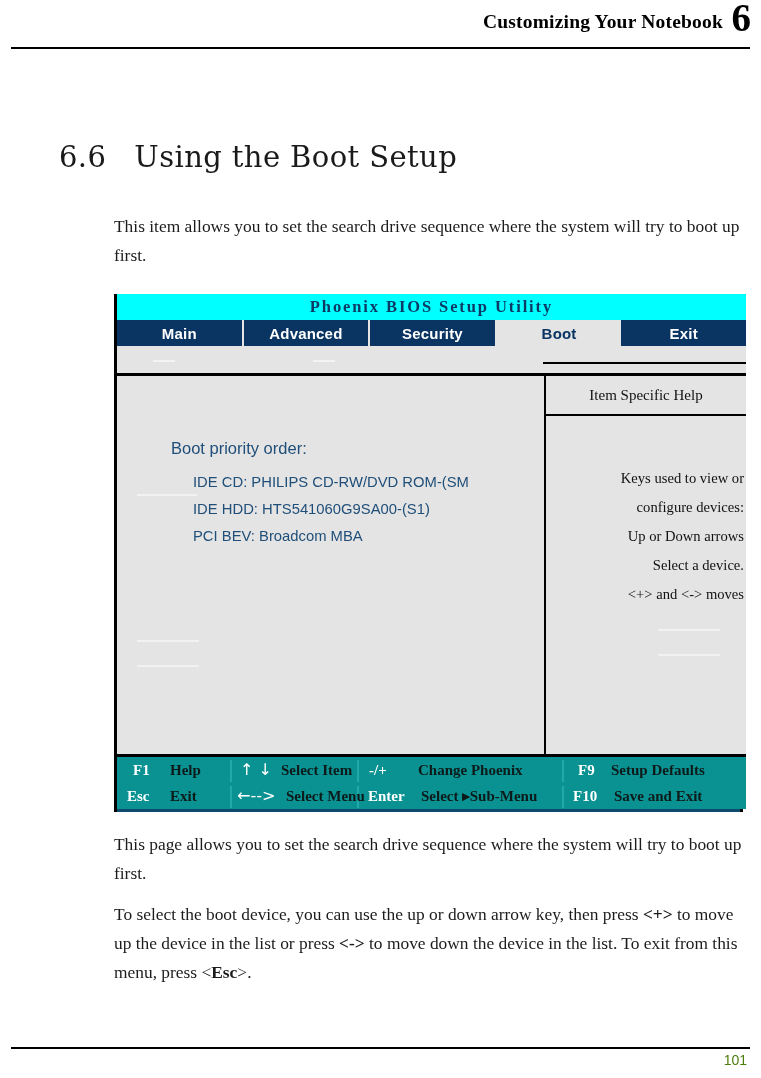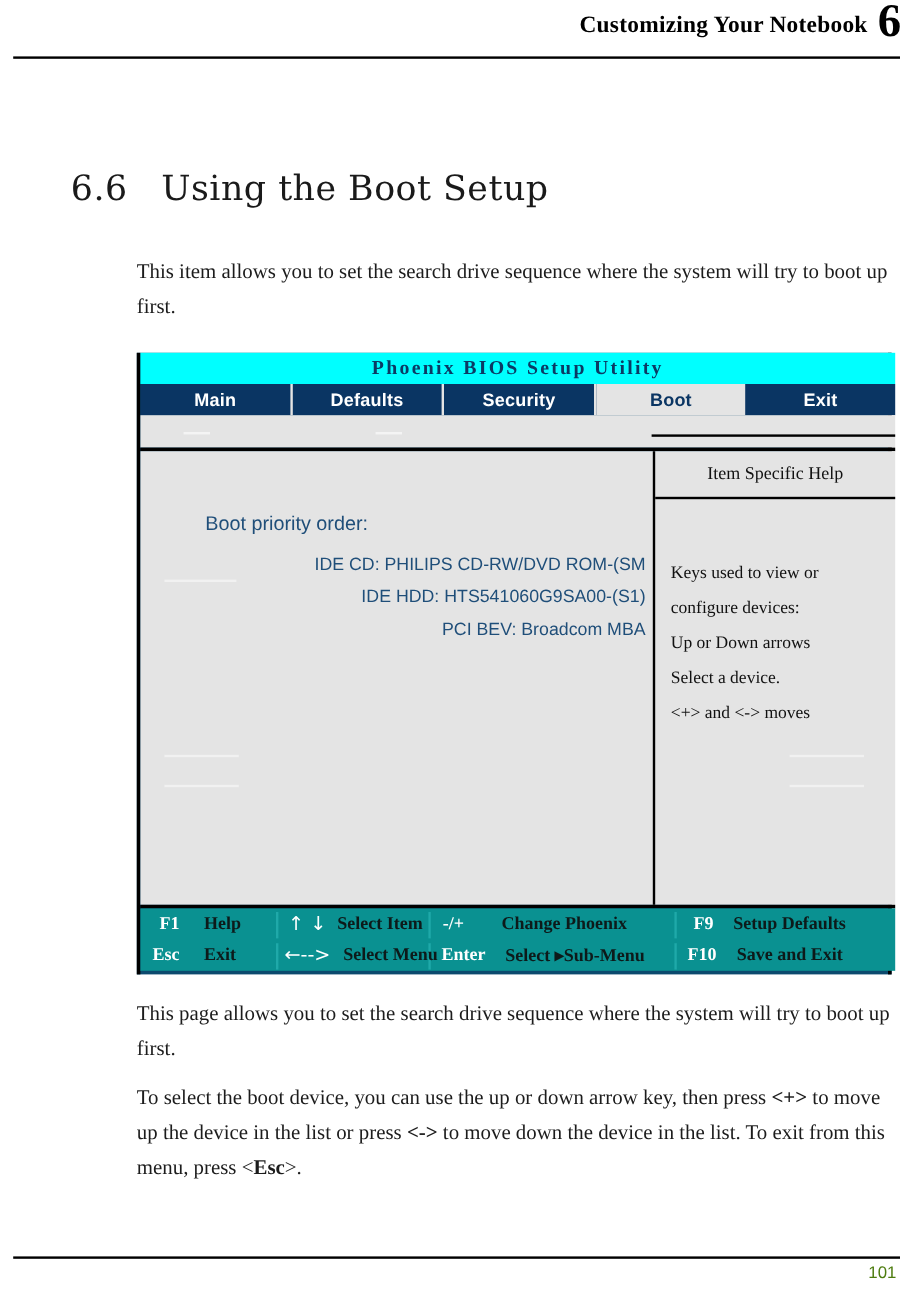--- a/index.html
+++ b/index.html
@@ -185,30 +185,30 @@
     position: absolute;
     left: 427px;
     top: 0;
     width: 2px;
     height: 378px;
     background: #000;
   }
 
   .left-pane {
     position: absolute;
-    left: 0; top: 0;
+    left: 0; top: 11px;
     width: 370px;
     height: 378px;
-    text-align: right;
   }
   .right-pane {
     position: absolute;
     left: 429px; top: 0;
     width: 200px;
     height: 378px;
+    text-align: right;
   }
 
   .help-title {
     position: absolute;
     left: 0; top: 0;
     width: 200px;
     height: 38px;
     display: flex;
     align-items: center;
     justify-content: center;
@@ -359,21 +359,21 @@
 
   <div class="bios-titlebar">
     <span class="bios-title-text">Phoenix BIOS Setup Utility</span>
   </div>
 
   <div class="bios-tabrow">
     <div class="bios-tab first">
       <span>Main</span>
     </div>
     <div class="bios-tab">
-      <span>Defaults</span>
+      <span>Advanced</span>
     </div>
     <div class="bios-tab">
       <span>Security</span>
     </div>
     <div class="bios-tab active">
       <span>Boot</span>
     </div>
     <div class="bios-tab">
       <span>Exit</span>
     </div>

